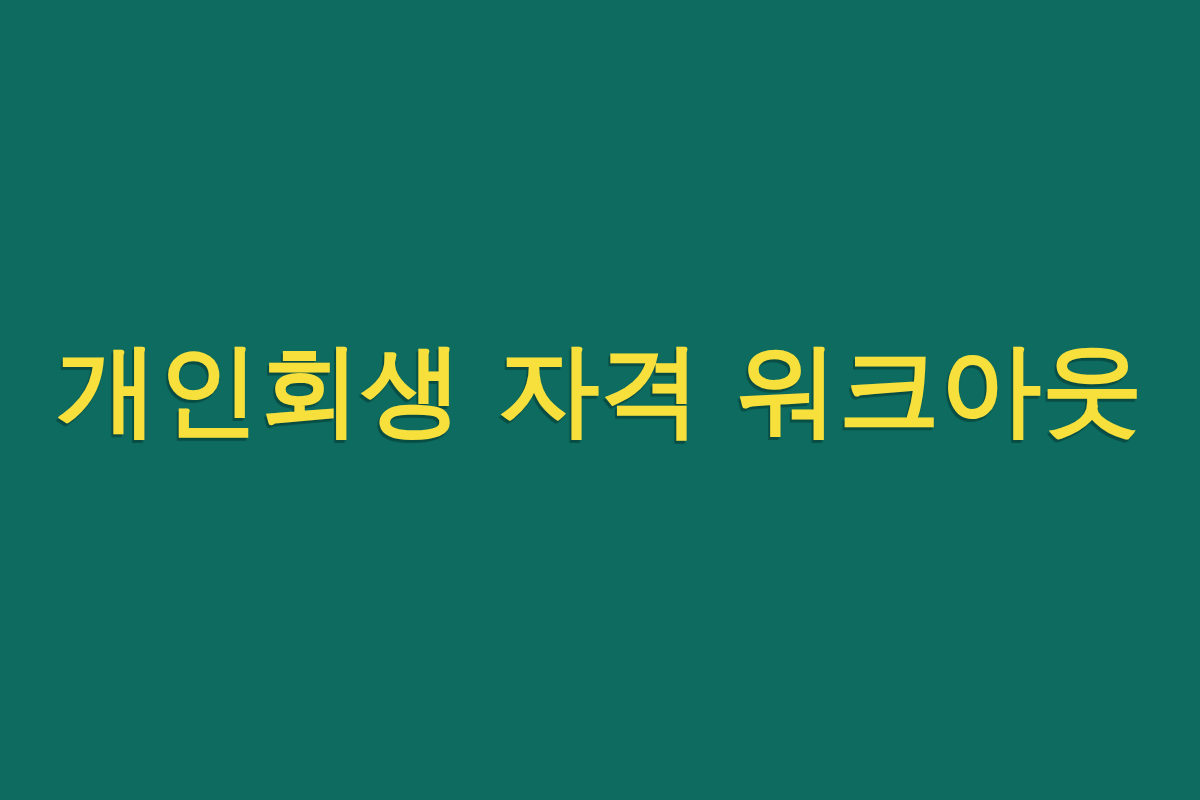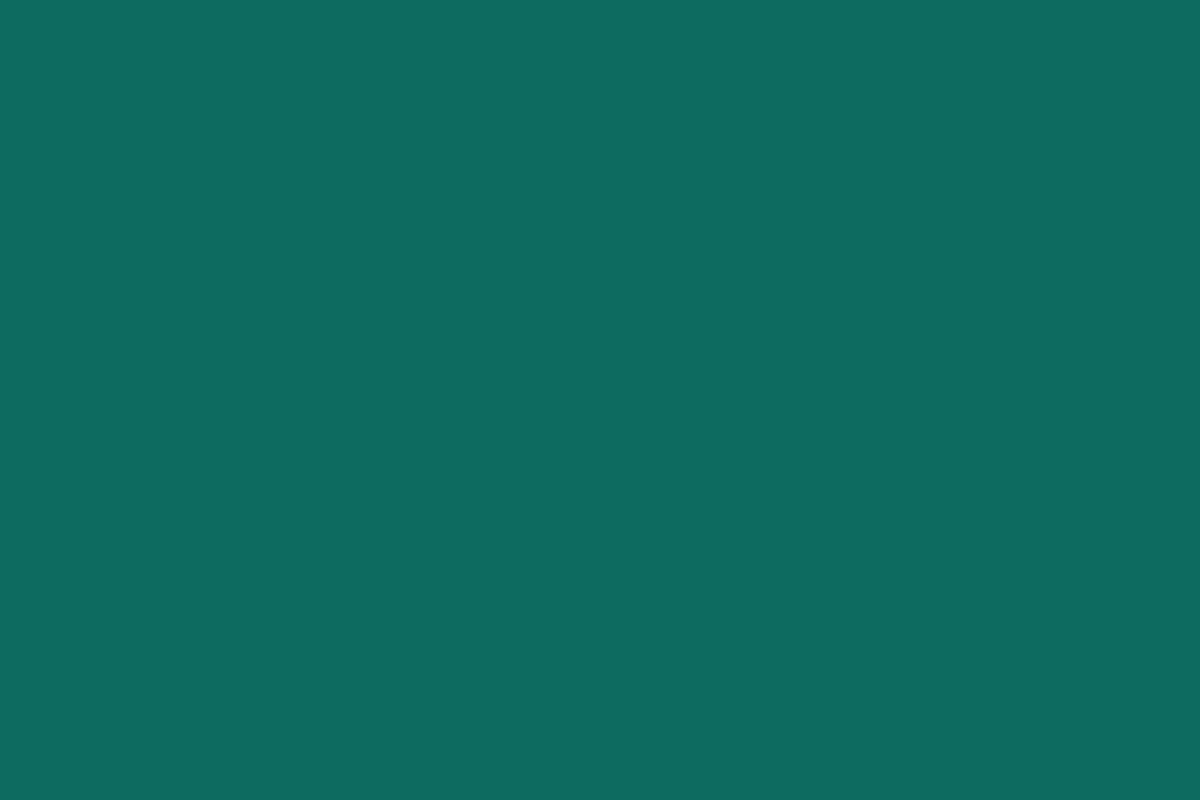--- a/index.html
+++ b/index.html
@@ -63,17 +63,18 @@
     letter-spacing: 0.5px;
   }
 </style>
 </head>
 <body>
 
 <div id="title-card">
 
   <div id="headline-block">
 
+    <span class="headline-line line-1">개인회생 자격 워크아웃</span>
 
 
   </div>
 
 </div>
 
 </body></html>

